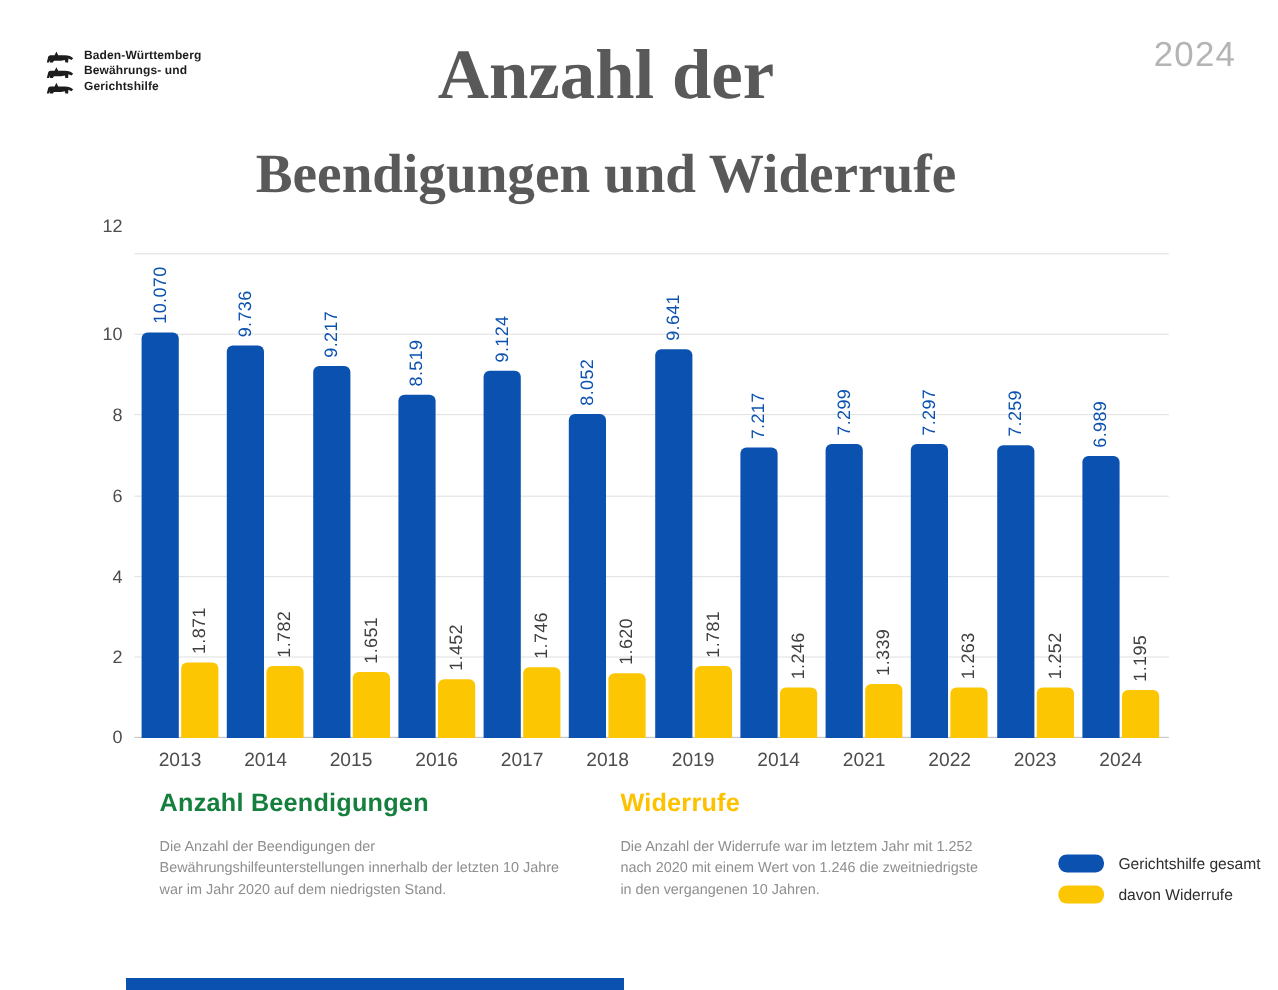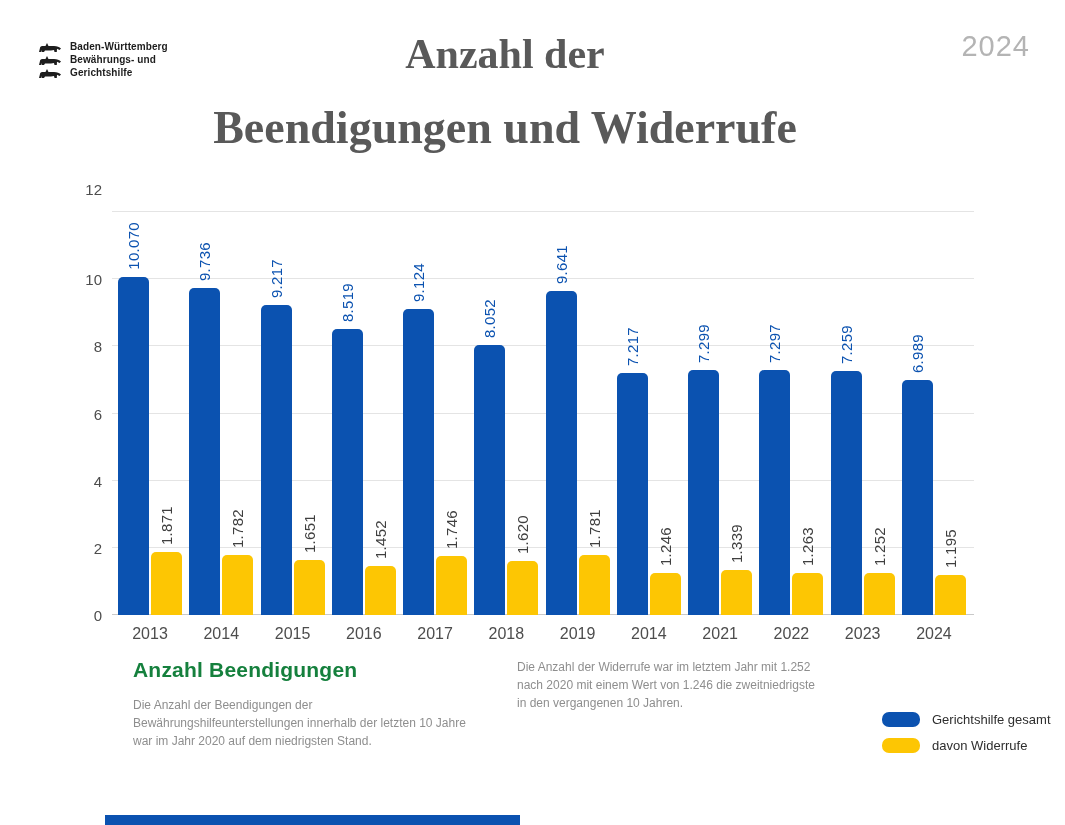--- a/index.html
+++ b/index.html
@@ -8,21 +8,21 @@
   .canvas { position:relative; width:1065px; height:825px; background:#fff; }
 
   
   .logo { position:absolute; left:38px; top:40px; display:flex; gap:8px; align-items:flex-start; }
   .lions { display:flex; flex-direction:column; gap:2px; padding-top:2px; }
   .lion svg { display:block; }
   .logo-text { font-size:10px; font-weight:bold; color:#1d1d1d; line-height:1.3; letter-spacing:.1px; }
   .year-badge { position:absolute; right:35px; top:30px; font-size:29px; color:#b4b4b4; letter-spacing:1px; }
   .title { position:absolute; left:0; top:33px; width:1010px; text-align:center;
            font-family:"Liberation Serif","DejaVu Serif",serif; font-weight:bold; color:#595959; }
-  .title .line1 { font-size:42px; line-height:1; }
+  .title .line1 { font-size:59px; line-height:1; }
   .title .line2 { font-size:46px; line-height:1; margin-top:30px; }
 
   
   .chart { position:absolute; left:68px; top:212px; display:flex; }
   .y-axis { position:relative; width:44px; height:403px; }
   .ytick { position:absolute; right:10px; transform:translateY(50%); font-size:15px; color:#4d4d4d; }
   .plot { position:relative; width:862px; height:403px; }
   .gridline { position:absolute; left:0; right:0; height:1px; background:#e4e4e4; }
   .gridline.zero { background:#c9c9c9; }
   .groups { position:absolute; left:0; right:0; top:0; bottom:0; display:flex;
@@ -241,20 +241,21 @@
           </div>
         </div>
     </div>
   </div>
 
   <div class="section section-beendigungen">
     <h2 style="color: #15803d;">Anzahl Beendigungen</h2>
     <p>Die Anzahl der Beendigungen der Bewährungshilfeunterstellungen innerhalb der letzten 10 Jahre war im Jahr 2020 auf dem niedrigsten Stand.</p>
   </div>
   <div class="section section-widerrufe">
+    <h2 style="color: rgb(252, 194, 0);">Widerrufe</h2>
     <p>Die Anzahl der Widerrufe war im letztem Jahr mit 1.252 nach 2020 mit einem Wert von 1.246 die zweitniedrigste in den vergangenen 10 Jahren.</p>
   </div>
 
   <div class="legend">
       <div class="legend-row">
         <span class="legend-swatch" style="background: rgb(11, 82, 176);"></span>
         <span class="legend-label">Gerichtshilfe gesamt</span>
       </div>
       <div class="legend-row">
         <span class="legend-swatch" style="background: rgb(253, 198, 3);"></span>

